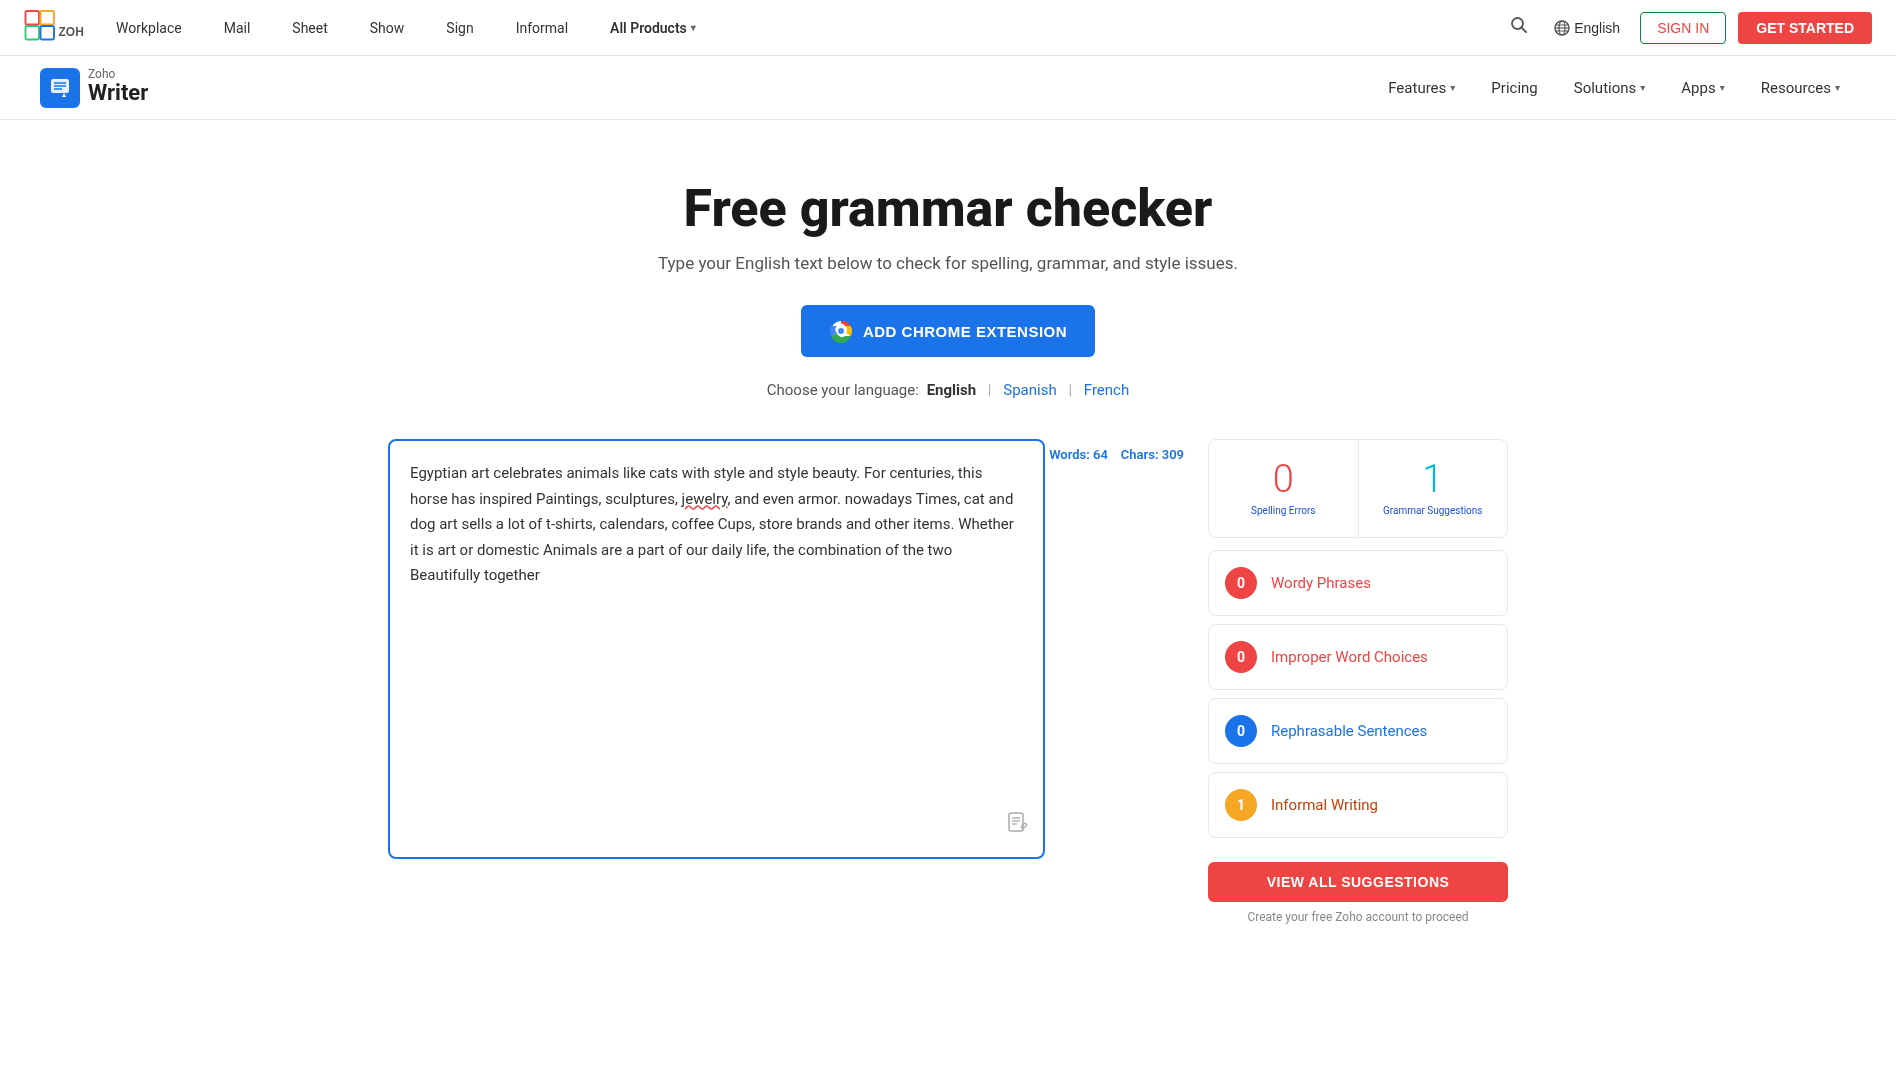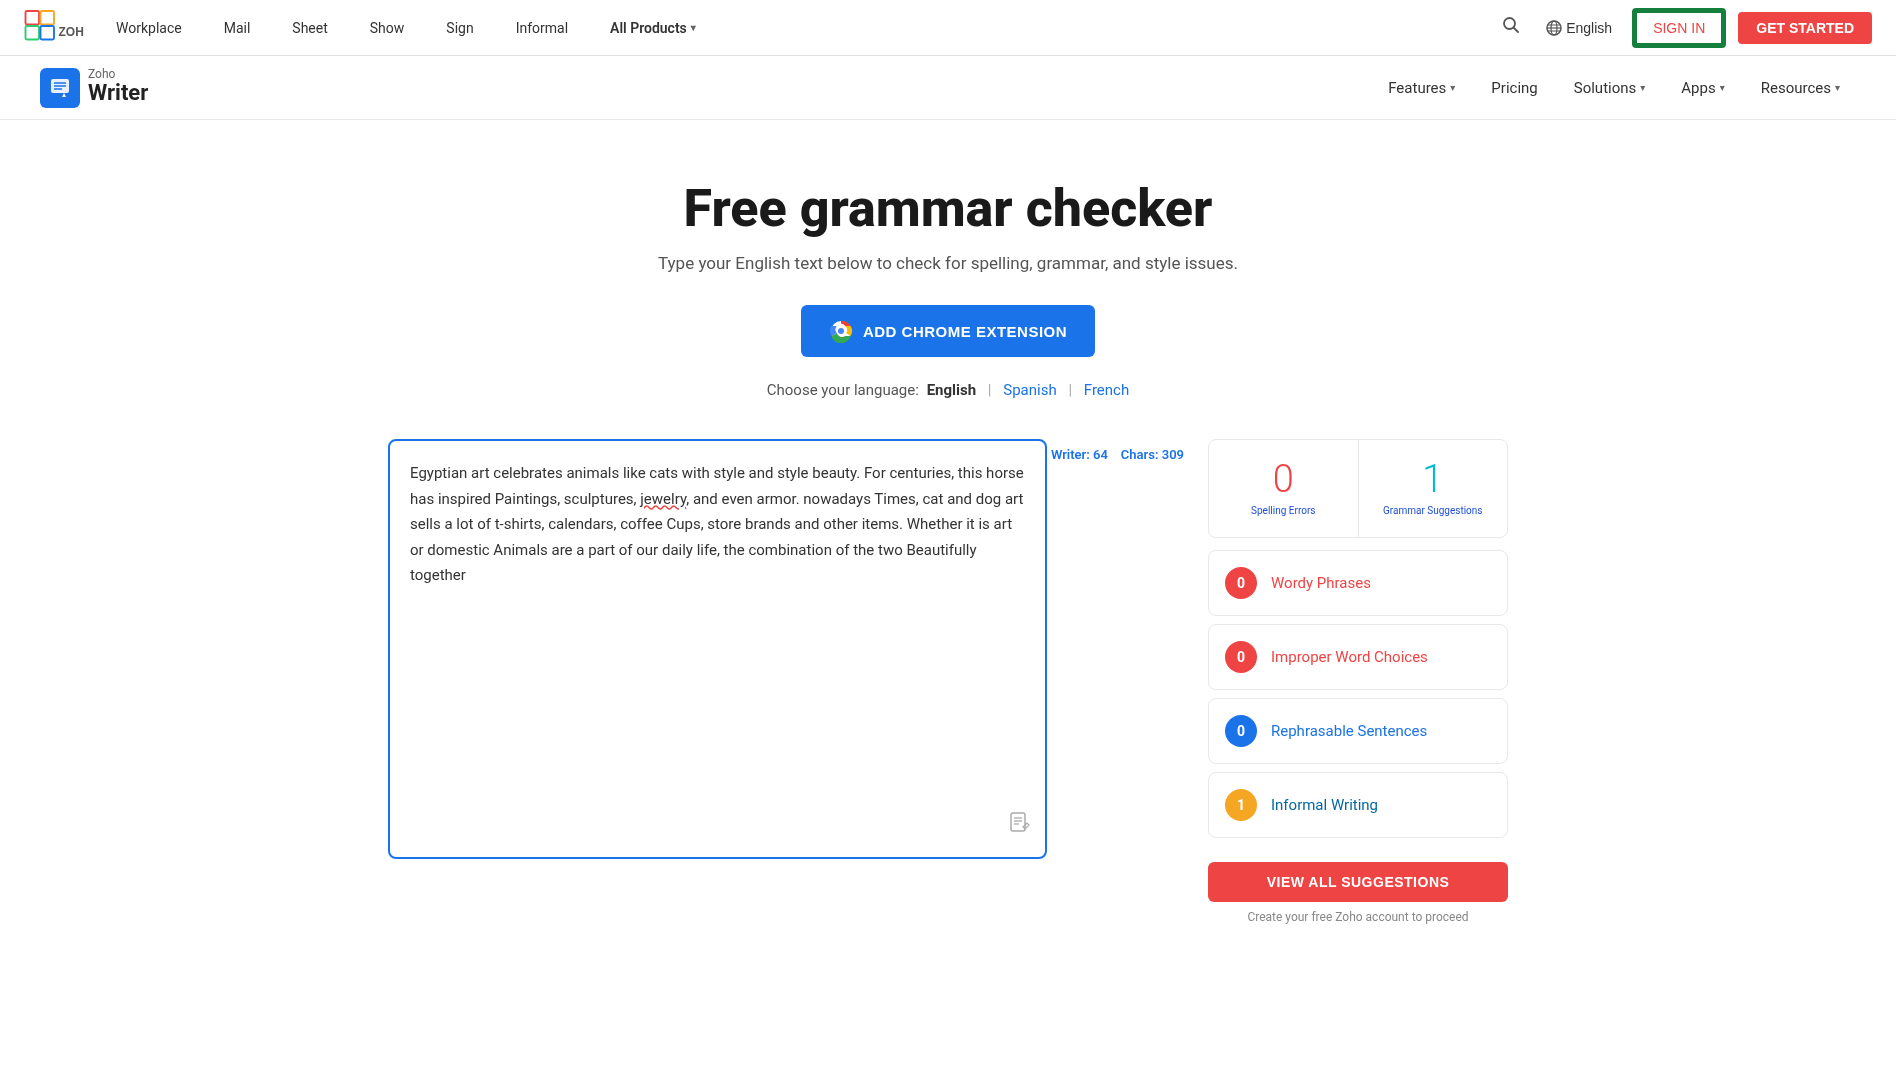--- a/index.html
+++ b/index.html
@@ -14,21 +14,21 @@
     .top-nav-links { display: flex; align-items: flex-start; gap: 18px; flex: 1; }
     .top-nav-link {
       padding: 6px 12px; font-size: 14px; color: #333; cursor: pointer;
       text-decoration: none; border-radius: 4px;
     }
     .top-nav-link.active { font-weight: 600; }
     .top-nav-right { display: flex; align-items: center; gap: 12px; margin-left: auto; }
     .search-icon-btn { background: none; border: none; cursor: pointer; padding: 6px; color: #555; font-size: 18px; }
     .lang-btn { display: flex; align-items: center; gap: 4px; background: none; border: none; cursor: pointer; font-size: 14px; color: #333; padding: 6px 8px; border-radius: 4px; }
     .sign-in-btn {
-      background: none; border: 5px solid #15803d; color: #e44; padding: 7px 16px;
+      background: none; border: 1px solid #15803d; color: #e44; padding: 7px 16px;
       border-radius: 4px; font-size: 14px; cursor: pointer; font-weight: 500;
     }
     .get-started-btn {
       background: #e44; color: #fff; border: none; padding: 8px 18px;
       border-radius: 4px; font-size: 14px; cursor: pointer; font-weight: 600;
     }
 
     
     .second-nav {
       display: flex; align-items: center; height: 64px;
@@ -117,21 +117,21 @@
     .badge {
       width: 32px; height: 32px; border-radius: 50%;
       display: flex; align-items: center; justify-content: center;
       font-size: 14px; font-weight: 700; color: #fff; flex-shrink: 0;
     }
     .badge.red { background: #e44; }
     .badge.blue { background: #1a73e8; }
     .badge.orange { background: #f5a623; }
     .suggestion-label { font-size: 15px; color: #e44; }
     .suggestion-label.blue-text { color: #1a73e8; }
-    .suggestion-label.orange-text { color: #0369a1; }
+    .suggestion-label.orange-text { color: #c2410c; }
 
     .view-all-btn {
       display: block; width: 100%; background: #e44; color: #fff;
       border: none; padding: 12px; border-radius: 6px; font-size: 14px;
       font-weight: 700; cursor: pointer; margin-top: 16px; text-align: center;
       text-transform: uppercase; letter-spacing: 0.5px;
     }
     .create-account-note { font-size: 12px; color: #888; text-align: center; margin-top: 8px; }
   </style>
 </head>
@@ -276,21 +276,21 @@
           <svg width="22" height="22" viewBox="0 0 22 22" fill="none" xmlns="http://www.w3.org/2000/svg">
             <rect x="2" y="2" width="14" height="18" rx="2" stroke="#aaa" stroke-width="1.5"></rect>
             <line x1="5" y1="7" x2="13" y2="7" stroke="#aaa" stroke-width="1.3"></line>
             <line x1="5" y1="10" x2="13" y2="10" stroke="#aaa" stroke-width="1.3"></line>
             <line x1="5" y1="13" x2="10" y2="13" stroke="#aaa" stroke-width="1.3"></line>
             <path d="M14 16 L18 12 L20 14 L16 18 Z" stroke="#aaa" stroke-width="1.2" fill="none"></path>
           </svg>
         </div>
       </div>
       <div class="word-count">
-        <span>Writer:</span>
+        <span>Words:</span>
         <span style="color: rgb(26, 115, 232);">64</span>
         &nbsp;&nbsp;
         <span>Chars:</span>
         <span style="color: rgb(26, 115, 232);">309</span>
       </div>
     </div>
 
     <div class="sidebar">
 
       <div class="stats-row">

